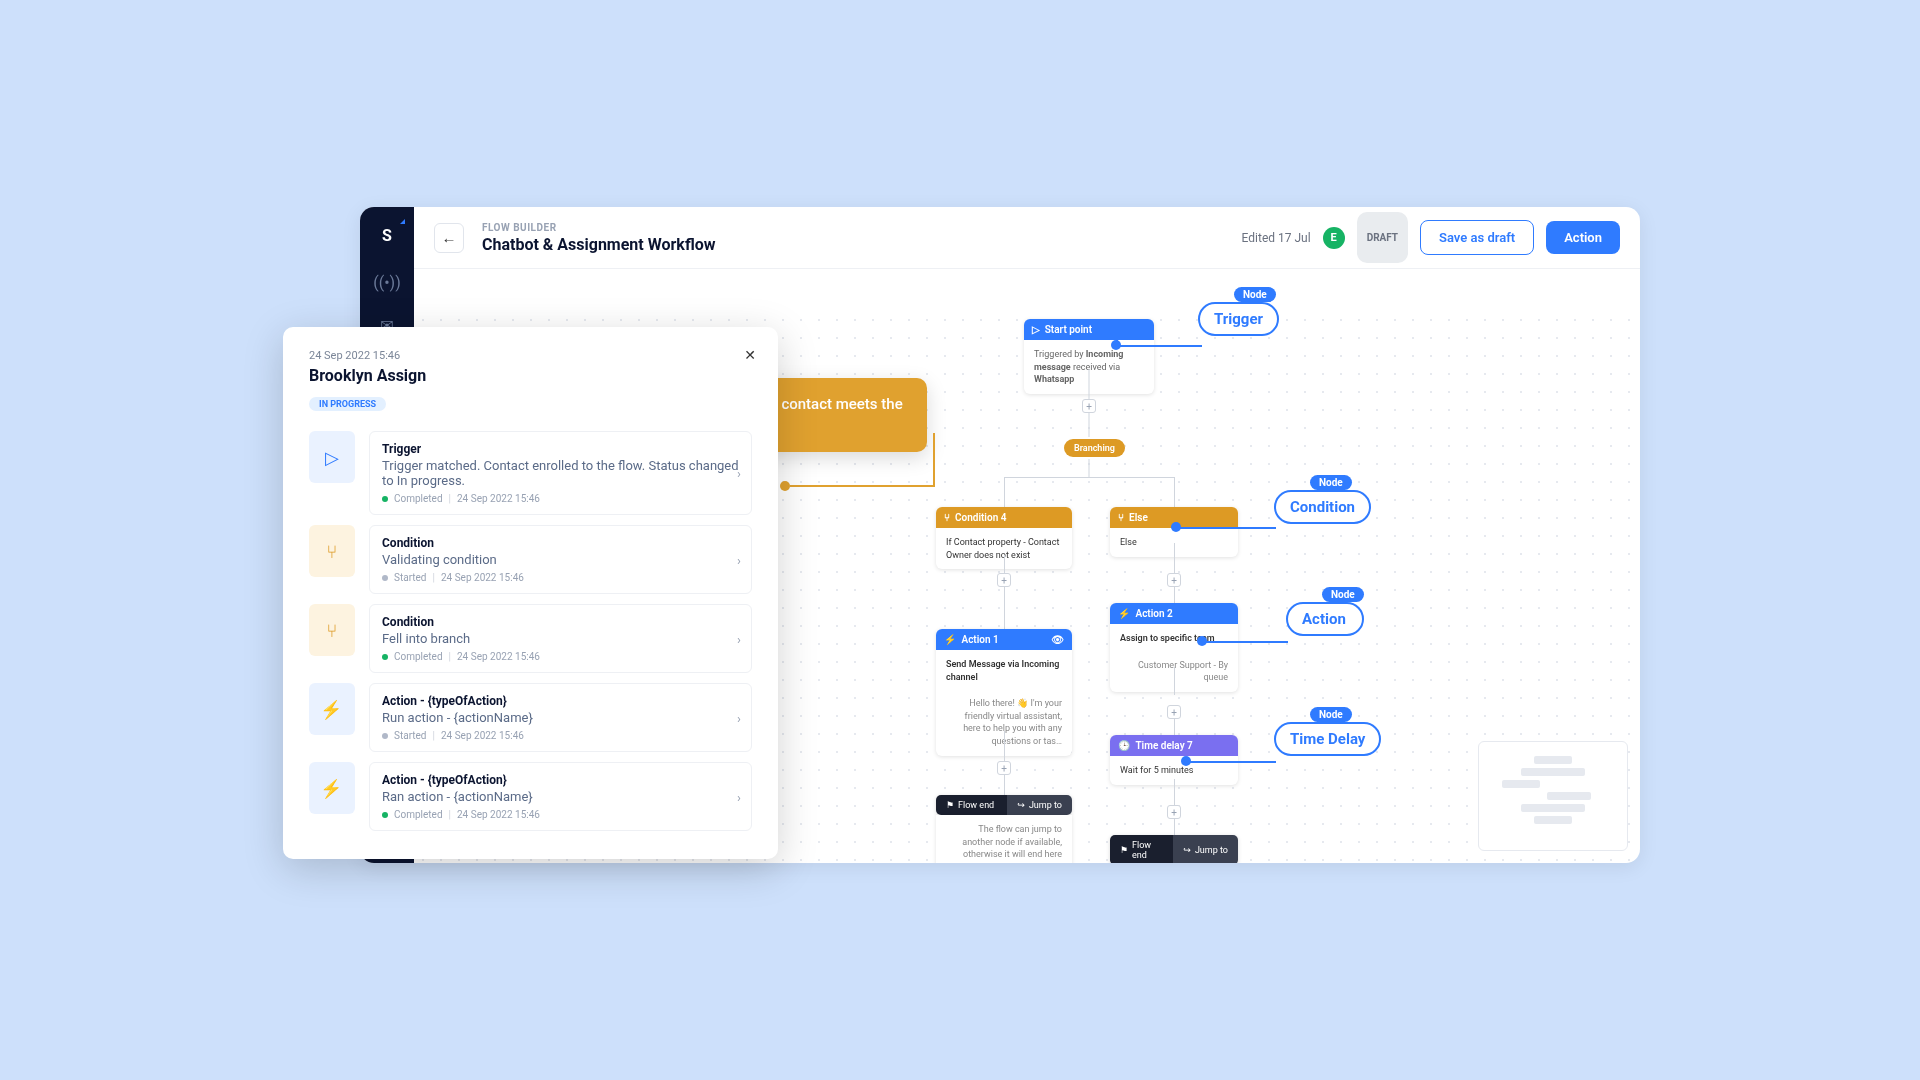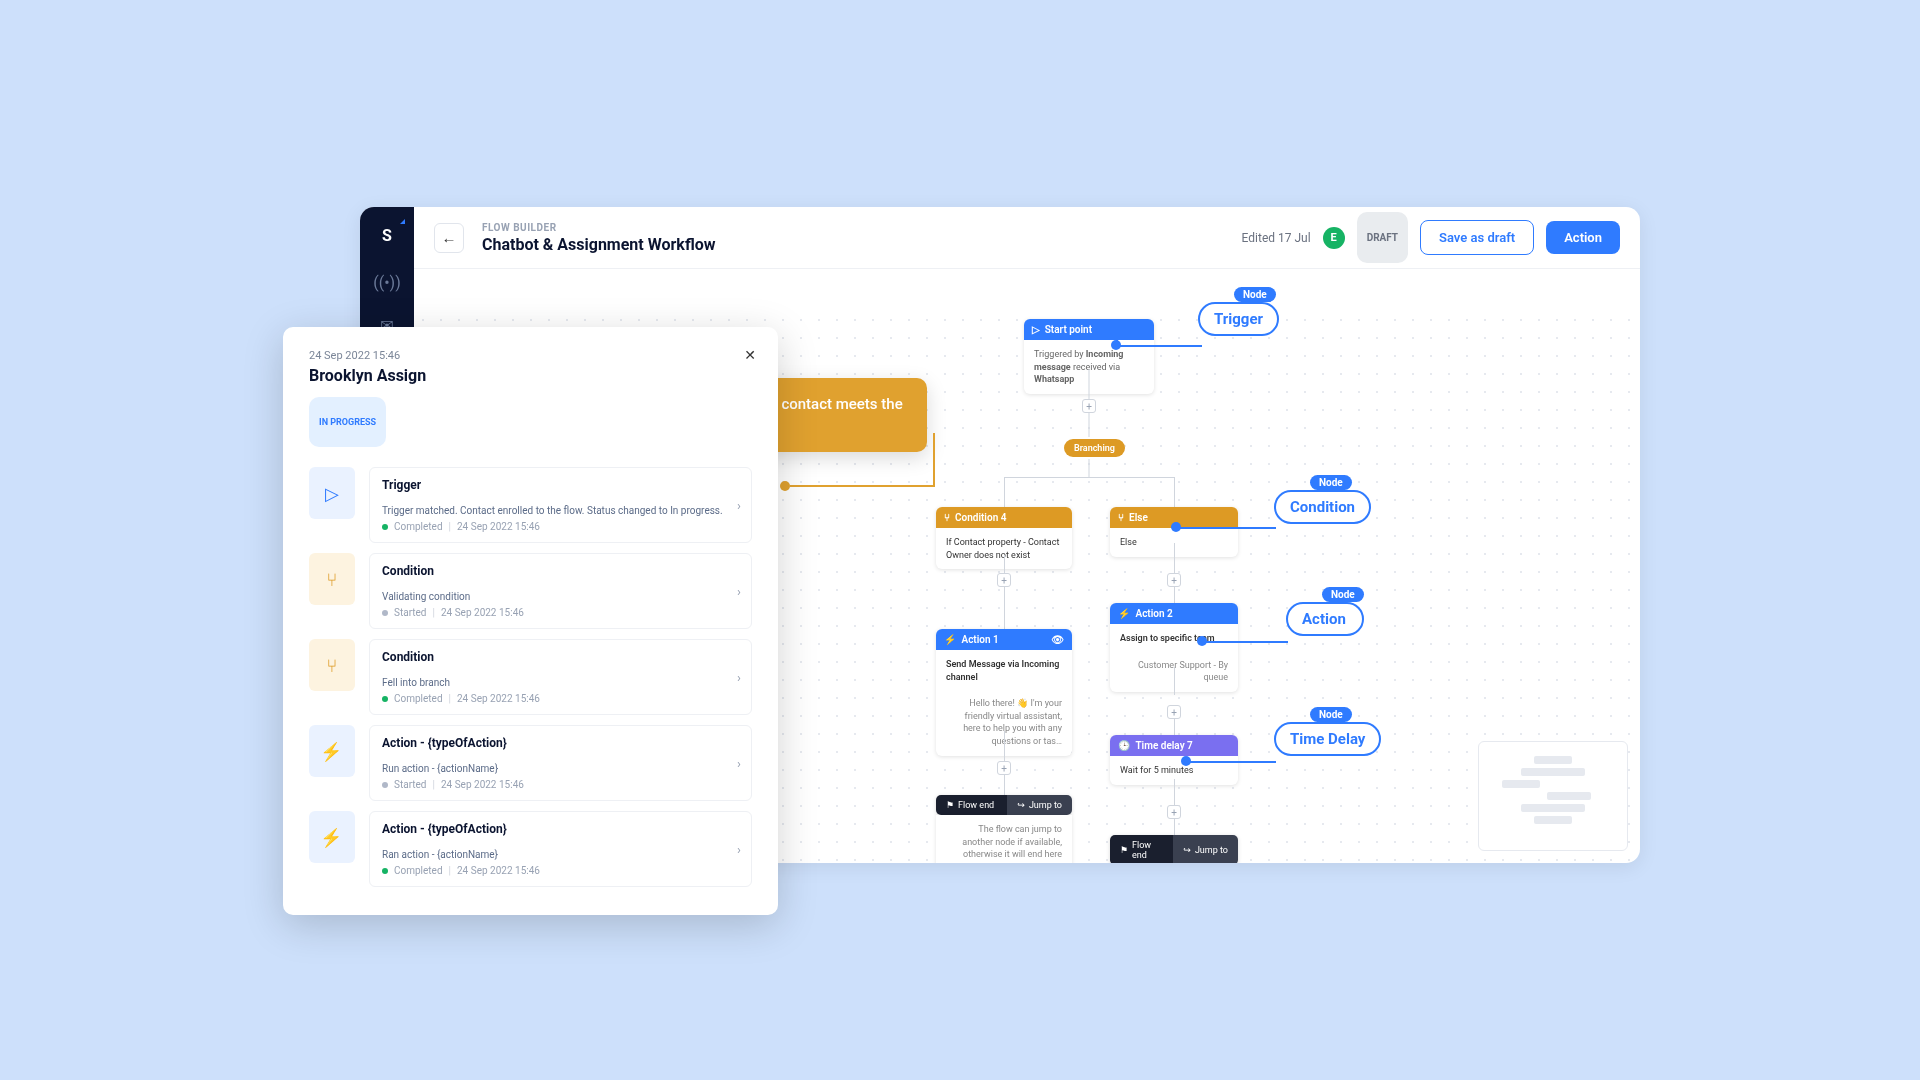--- a/index.html
+++ b/index.html
@@ -47,29 +47,29 @@
 .split { position:absolute; display:flex; border-radius:5px; overflow:hidden; box-shadow:0 1px 4px rgba(0,0,0,.15); }
 .split > div { padding:5px 10px; font-size:9px; color:#fff; display:flex; align-items:center; gap:4px; }
 .split-dark { background:#1a1f2e; }
 .split-grey { background:#3a4050; }
 
 
 .logpanel { position:absolute; left:43px; top:192px; width:495px; background:#fff; border-radius:10px; box-shadow:0 10px 40px rgba(0,0,0,.18); padding:22px 26px 18px; }
 .log-date { font-size:11px; color:#7b8698; }
 .log-name { font-size:16px; font-weight:700; color:#0b1430; margin-top:4px; }
 .log-close { position:absolute; top:20px; right:22px; color:#333; font-size:14px; cursor:pointer; }
-.log-status { display:inline-block; margin-top:12px; background:#e3f0ff; color:#2f7bff; font-size:9px; font-weight:700; padding:20px 10px; border-radius:10px; }
+.log-status { display:inline-block; margin-top:12px; background:#e3f0ff; color:#2f7bff; font-size:9px; font-weight:700; padding:2px 10px; border-radius:10px; }
 .log-items { margin-top:20px; }
 .log-item { display:flex; gap:14px; margin-bottom:10px; }
 .log-icon { width:46px; height:52px; border-radius:6px; display:flex; align-items:center; justify-content:center; font-size:18px; flex-shrink:0; }
 .li-blue { background:#eaf2ff; color:#2f7bff; }
 .li-amber { background:#fdf3e0; color:#dd9a24; }
 .log-body { flex:1; border:1px solid #eef0f4; border-radius:6px; padding:10px 12px; position:relative; }
 .log-title { font-size:12px; font-weight:700; color:#0b1430; }
-.log-desc { font-size:10px; color:#5b6b88; margin-top:13px; }
+.log-desc { font-size:13px; color:#5b6b88; margin-top:2px; }
 .log-meta { font-size:10px; color:#98a2b3; margin-top:5px; display:flex; align-items:center; gap:6px; }
 .dot { width:6px; height:6px; border-radius:50%; }
 .dot-green { background:#16b364; }
 .dot-grey { background:#b0b8c8; }
 .log-chev { position:absolute; right:10px; top:50%; transform:translateY(-50%); color:#98a2b3; font-size:13px; }
 
 
 .tooltip { position:absolute; left:299px; top:243px; width:388px; background:#e0a12f; color:#fff; border-radius:10px; padding:16px 20px; font-size:15px; font-weight:500; line-height:1.4; box-shadow:0 6px 20px rgba(0,0,0,.15); }
 
 

